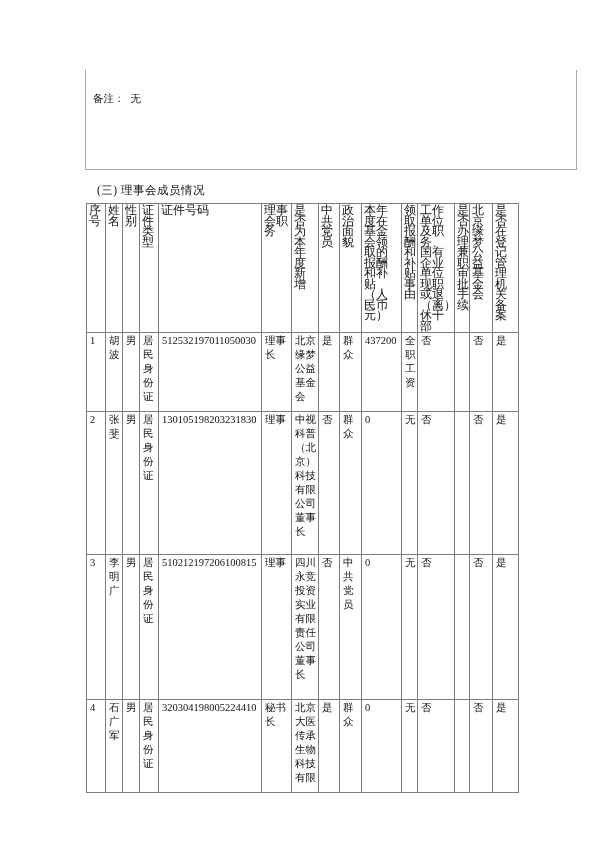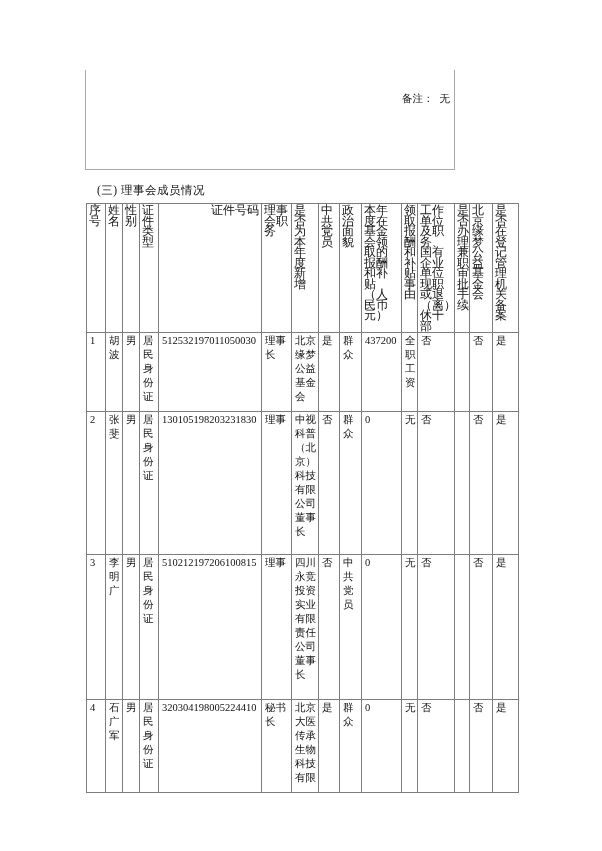--- a/index.html
+++ b/index.html
@@ -14,29 +14,28 @@
     background: #ffffff;
     font-family: "Liberation Serif", "DejaVu Serif", serif;
     color: #111111;
     overflow: hidden;
   }
   
   .remark-box {
     position: absolute;
     left: 85px;
     top: 70px;
-    width: 370px;
+    width: 492px;
     height: 100px;
     box-sizing: border-box;
     border: 1px solid #a8a8a8;
     border-top: none;
     padding: 22px 4px 0 7px;
     font-size: 10.5px;
     line-height: 14px;
-    text-align: right;
   }
   .remark-box .remark-value { margin-left: 6px; }
 
   .section-title {
     position: absolute;
     left: 97px;
     top: 183px;
     margin: 0;
     font-size: 11.5px;
     line-height: 14px;
@@ -63,21 +62,21 @@
     padding: 1px 2px 1px 3px;
     word-break: break-all;
     overflow: hidden;
     box-sizing: border-box;
   }
   table.members th {
     font-size: 12px;
     line-height: 10.5px;
     padding: 1px 2px 1px 2px;
   }
-  table.members th.center { text-align: right; }
+  table.members th.center { text-align: left; }
 
   
   col.c0  { width: 19px; }
   col.c1  { width: 17px; }
   col.c2  { width: 17px; }
   col.c3  { width: 19px; }
   col.c4  { width: 103px; }
   col.c5  { width: 30px; }
   col.c6  { width: 27px; }
   col.c7  { width: 21px; }

